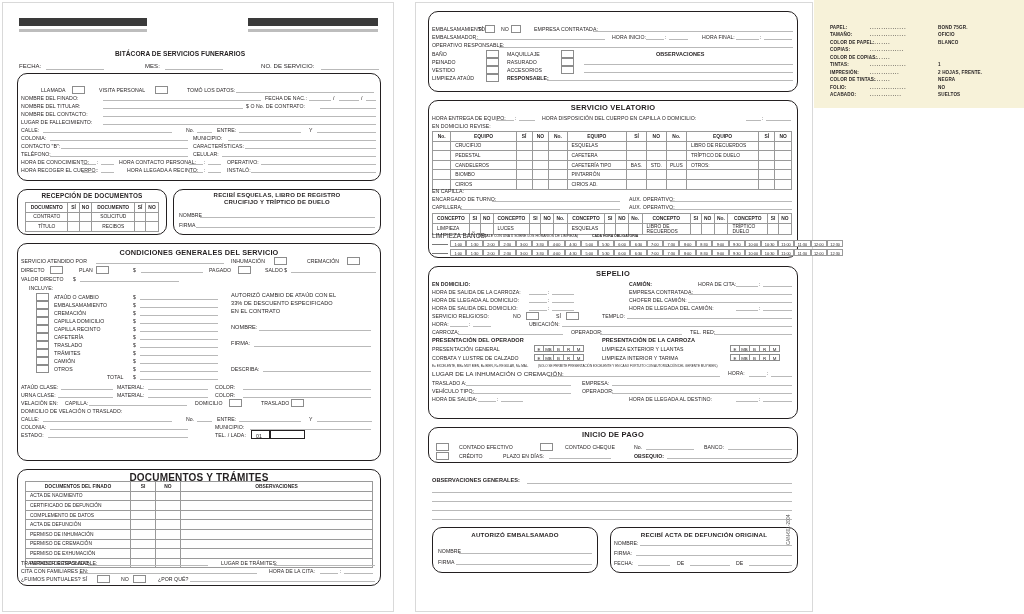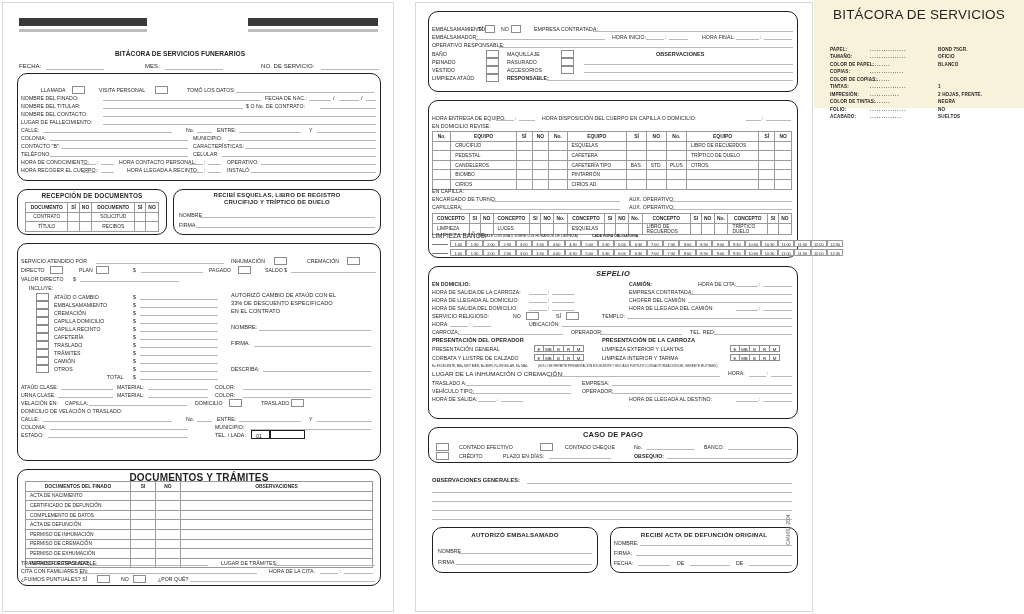--- a/index.html
+++ b/index.html
@@ -63,21 +63,20 @@
 
   #sidecode{position:absolute;left:786px;top:545px;font-size:4.6px;color:#555;
             transform:rotate(-90deg);transform-origin:left top;white-space:nowrap;}
 </style>
 </head>
 <body>
 
 <div class="stage">
 
   <div id="spec-panel">
-    <div id="spec-title">BITÁCORA DE SERVICIOS</div>
     <div id="spec-list">
       <div class="spec-row">
           <span class="spec-k">PAPEL:</span>
           <span class="spec-dots">................</span>
           <span class="spec-v">BOND 75GR.</span>
         </div>
       <div class="spec-row">
           <span class="spec-k">TAMAÑO:</span>
           <span class="spec-dots">................</span>
           <span class="spec-v">OFICIO</span>
@@ -250,20 +249,21 @@
 
     <div class="rbox" style="left:170px;top:186px;width:208px;height:46px;"></div>
     <div class="sect-title" style="position:absolute;left:170px;top:189px;width:208px;font-size:6px;">RECIBÍ ESQUELAS, LIBRO DE REGISTRO</div>
     <div class="sect-title" style="position:absolute;left:170px;top:196px;width:208px;font-size:6px;">CRUCIFIJO Y TRÍPTICO DE DUELO</div>
     <div class="t" style="left:176px;top:209px;">NOMBRE</div>
     <div class="line" style="left:197px;top:214px;width:175px;"></div>
     <div class="t" style="left:176px;top:219px;">FIRMA</div>
     <div class="line" style="left:193px;top:224px;width:179px;"></div>
 
     <div class="rbox" style="left:14px;top:240px;width:364px;height:218px;"></div>
+    <div class="sect-title" style="position:absolute;left:14px;top:245px;width:364px;">CONDICIONES GENERALES DEL SERVICIO</div>
 
     <div class="t" style="left:18px;top:255px;">SERVICIO ATENDIDO POR</div>
     <div class="line" style="left:93px;top:260px;width:128px;"></div>
     <div class="t" style="left:228px;top:255px;">INHUMACIÓN</div>
     <div class="cb" style="left:271px;top:254px;"></div>
     <div class="t" style="left:304px;top:255px;">CREMACIÓN</div>
     <div class="cb" style="left:344px;top:254px;"></div>
 
     <div class="t" style="left:18px;top:264px;">DIRECTO</div>
     <div class="cb" style="left:47px;top:263px;"></div>
@@ -516,20 +516,21 @@
     <div class="t" style="left:91px;top:64px;">ACCESORIOS</div>
     <div class="cb" style="left:145px;top:63px;"></div>
     <div class="line" style="left:168px;top:69px;width:209px;"></div>
 
     <div class="t" style="left:16px;top:72px;">LIMPIEZA ATAÚD</div>
     <div class="cb" style="left:70px;top:71px;"></div>
     <div class="t tb" style="left:91px;top:72px;">RESPONSABLE:</div>
     <div class="line" style="left:131px;top:77px;width:246px;"></div>
 
     <div class="rbox" style="left:12px;top:97px;width:370px;height:158px;"></div>
+    <div class="sect-title" style="position:absolute;left:12px;top:100px;width:370px;font-size:7.5px;">SERVICIO VELATORIO</div>
 
     <div class="t" style="left:16px;top:112px;">HORA ENTREGA DE EQUIPO:</div>
     <div class="line" style="left:80px;top:117px;width:18px;"></div>
     <div class="t" style="left:99px;top:112px;">:</div>
     <div class="line" style="left:103px;top:117px;width:16px;"></div>
     <div class="t" style="left:126px;top:112px;">HORA DISPOSICIÓN DEL CUERPO EN CAPILLA O DOMICILIO:</div>
     <div class="line" style="left:330px;top:117px;width:15px;"></div>
     <div class="t" style="left:346px;top:112px;">:</div>
     <div class="line" style="left:350px;top:117px;width:25px;"></div>
 
@@ -733,21 +734,21 @@
         <span>9:30</span>
         <span>10:00</span>
         <span>10:30</span>
         <span>11:00</span>
         <span>11:30</span>
         <span>12:00</span>
         <span>12:30</span>
     </div>
 
     <div class="rbox" style="left:12px;top:263px;width:370px;height:153px;"></div>
-    <div class="sect-title" style="position:absolute;left:12px;top:266px;width:370px;font-size:7.5px;font-style:italic;">SEPELIO</div>
+    <div class="sect-title" style="position:absolute;left:12px;top:266px;width:370px;font-size:7.5px;">SEPELIO</div>
 
     <div class="t tb" actable="false" style="left:16px;top:278px;">EN DOMICILIO:</div>
     <div class="t tb" style="left:213px;top:278px;">CAMIÓN:</div>
     <div class="t" style="left:282px;top:278px;">HORA DE CITA:</div>
     <div class="line" style="left:320px;top:283px;width:22px;"></div>
     <div class="t" style="left:343px;top:278px;">:</div>
     <div class="line" style="left:347px;top:283px;width:29px;"></div>
 
     <div class="t" style="left:16px;top:286px;">HORA DE SALIDA DE LA CARROZA:</div>
     <div class="line" style="left:113px;top:291px;width:18px;"></div>
@@ -854,21 +855,21 @@
     <div class="t" style="left:16px;top:393px;">HORA DE SALIDA:</div>
     <div class="line" style="left:62px;top:398px;width:18px;"></div>
     <div class="t" style="left:81px;top:393px;">:</div>
     <div class="line" style="left:85px;top:398px;width:22px;"></div>
     <div class="t" style="left:213px;top:393px;">HORA DE LLEGADA AL DESTINO:</div>
     <div class="line" style="left:320px;top:398px;width:22px;"></div>
     <div class="t" style="left:343px;top:393px;">:</div>
     <div class="line" style="left:347px;top:398px;width:29px;"></div>
 
     <div class="rbox" style="left:12px;top:424px;width:370px;height:36px;"></div>
-    <div class="sect-title" style="position:absolute;left:12px;top:427px;width:370px;font-size:7.5px;">CASO DE PAGO</div>
+    <div class="sect-title" style="position:absolute;left:12px;top:427px;width:370px;font-size:7.5px;">INICIO DE PAGO</div>
     <div class="cb" style="left:20px;top:440px;"></div>
     <div class="t" style="left:43px;top:441px;">CONTADO EFECTIVO</div>
     <div class="cb" style="left:124px;top:440px;"></div>
     <div class="t" style="left:149px;top:441px;">CONTADO CHEQUE</div>
     <div class="t" style="left:218px;top:441px;">No.</div>
     <div class="line" style="left:230px;top:446px;width:48px;"></div>
     <div class="t" style="left:288px;top:441px;">BANCO:</div>
     <div class="line" style="left:312px;top:446px;width:64px;"></div>
 
     <div class="cb" style="left:20px;top:449px;"></div>

